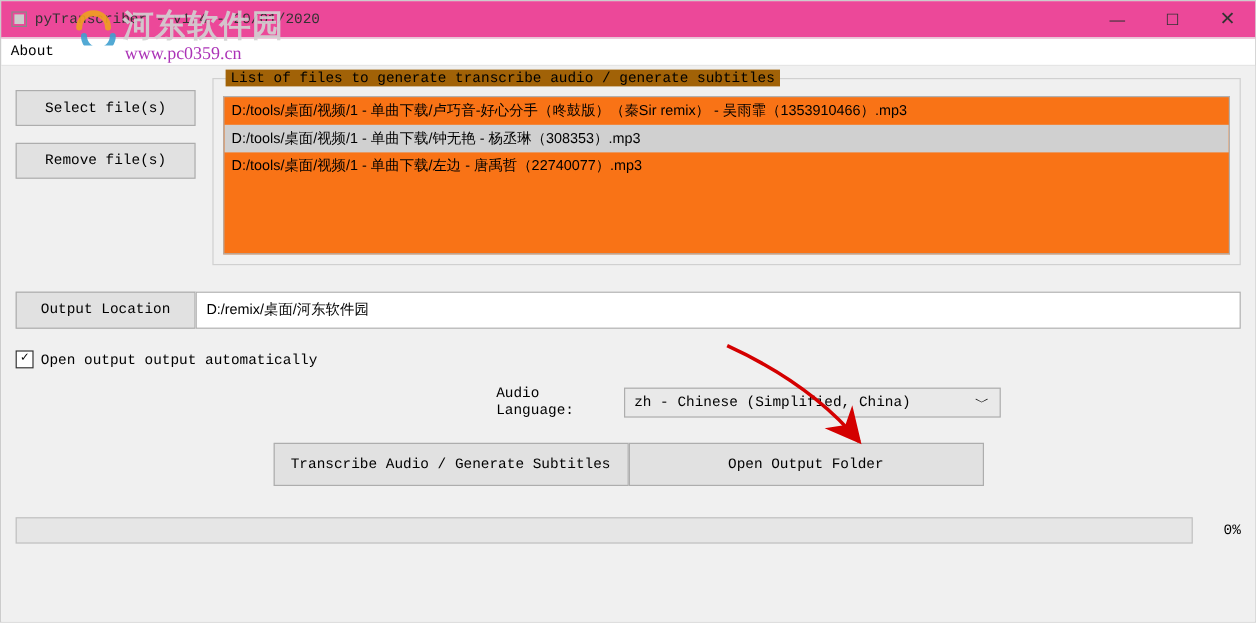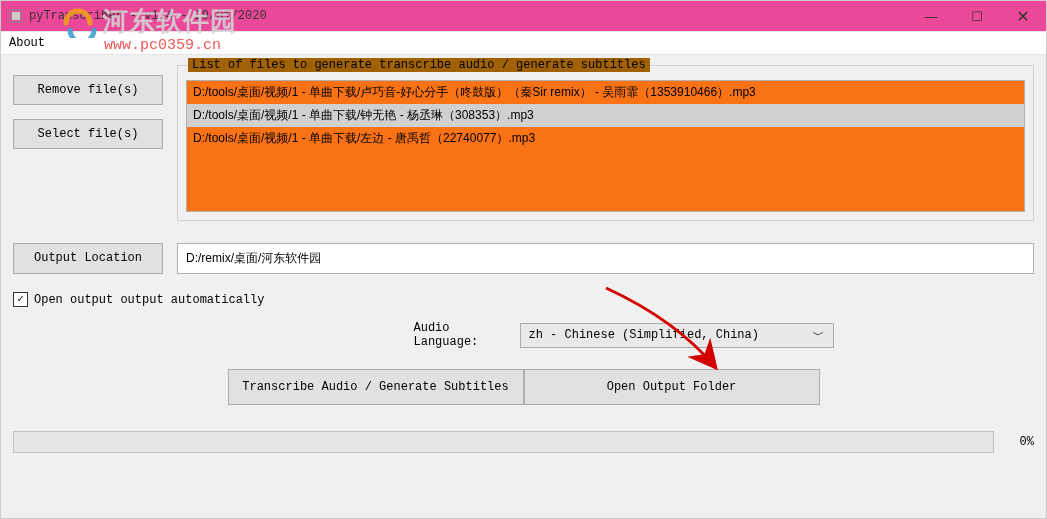--- a/index.html
+++ b/index.html
@@ -112,21 +112,20 @@
   }
   .listbox .item {
     padding: 3px 6px;
     white-space: nowrap;
   }
   .listbox .item.selected {
     background: #d0d0d0;
   }
   .row-output {
     display: flex;
-    gap: 14px;
     margin-top: 22px;
     align-items: stretch;
   }
   .out-label-btn {
     width: 150px;
   }
   .out-field {
     flex: 1;
     background: #fff;
     border: 1px solid #b0b0b0;
@@ -211,23 +210,23 @@
     margin-left: 44px;
   }
   .watermark .wm-text {
     font-family: "Microsoft YaHei", sans-serif;
     font-size: 26px;
     font-weight: bold;
     color: #d2d2d2;
     letter-spacing: 1px;
   }
   .watermark .wm-url {
-    font-family: Liberation Mono, monospace;
+    font-family: Liberation Serif, serif;
     font-size: 15px;
-    color: #ef4444;
+    color: #a21caf;
     margin-top: -2px;
     padding-left: 42px;
   }
   .wm-logo {
     display:inline-block;
     vertical-align:middle;
     margin-right:4px;
   }
   
   .arrow {
@@ -256,22 +255,22 @@
   </div>
 
   <div class="menubar">
     <span>About</span>
   </div>
 
   <div class="content">
 
     <div class="row-top">
       <div class="left-buttons">
+        <div class="btn">Select file(s)</div>
         <div class="btn">Remove file(s)</div>
-        <div class="btn">Select file(s)</div>
       </div>
 
       <div class="group">
         <div class="group-title">List of files to generate transcribe audio / generate subtitles</div>
         <div class="listbox" id="file-listbox">
             <div class="item">D:/tools/桌面/视频/1 - 单曲下载/卢巧音-好心分手（咚鼓版）（秦Sir remix） - 吴雨霏（1353910466）.mp3</div>
             <div class="item selected">D:/tools/桌面/视频/1 - 单曲下载/钟无艳 - 杨丞琳（308353）.mp3</div>
             <div class="item">D:/tools/桌面/视频/1 - 单曲下载/左边 - 唐禹哲（22740077）.mp3</div>
           </div>
       </div>

